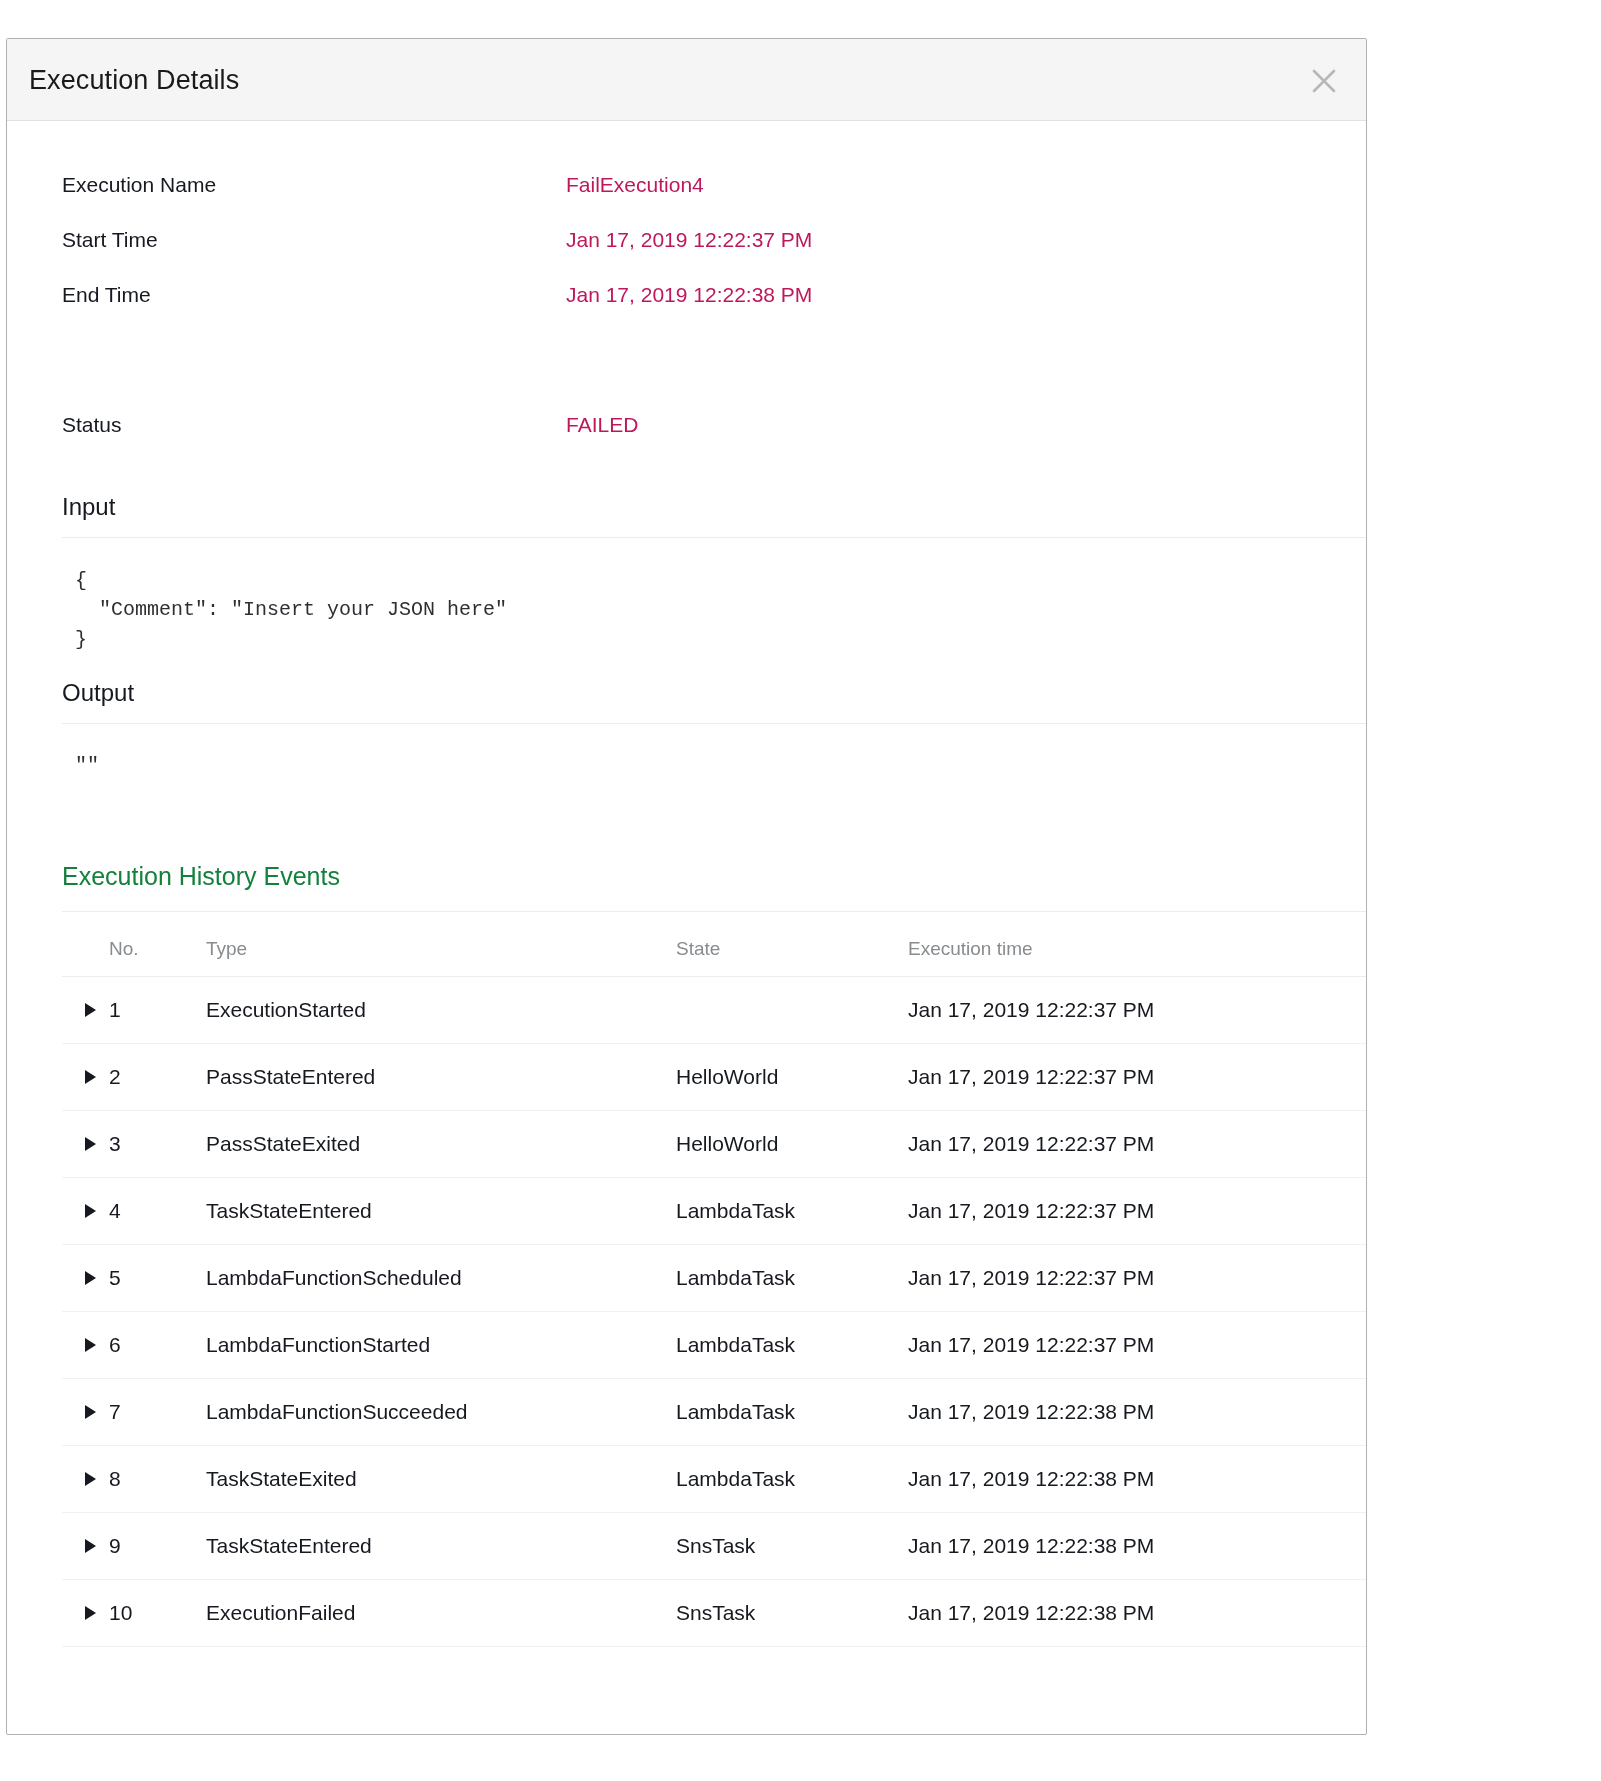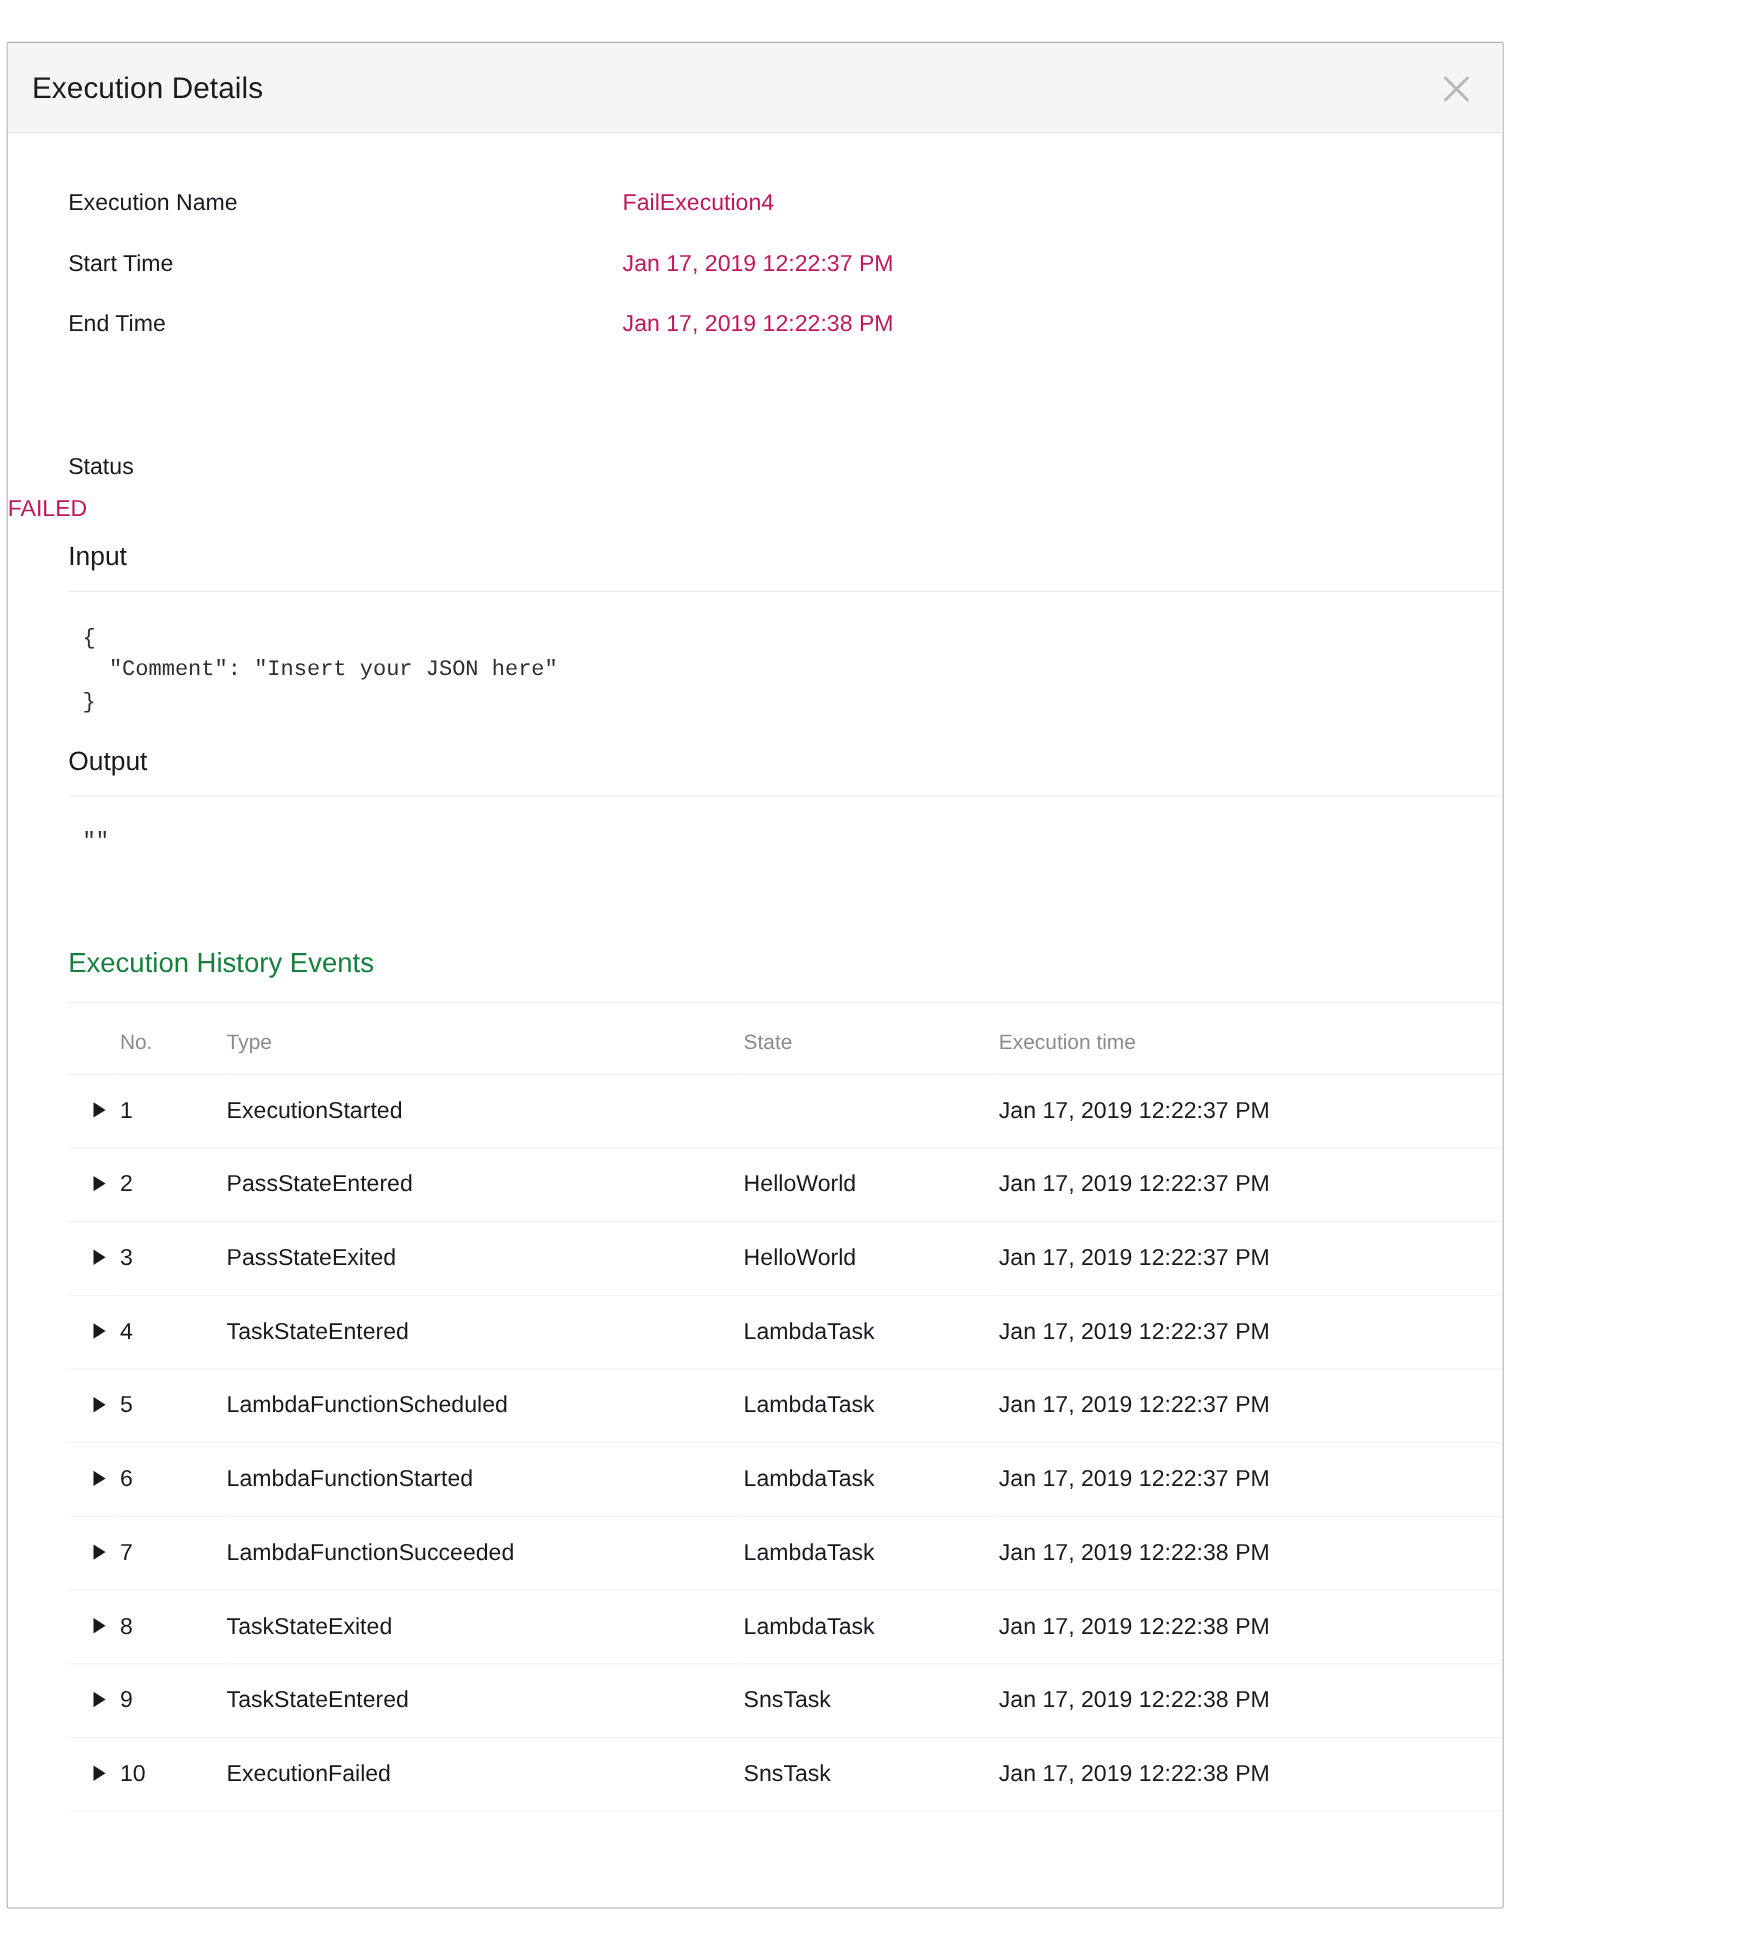--- a/index.html
+++ b/index.html
@@ -77,21 +77,21 @@
     width: 545px;
     padding-left: 55px;
     font-size: 21px;
     color: #16191f;
   }
   .detail-value {
     font-size: 21px;
     color: #be185d;
   }
 
-  .detail-row.status-row { margin-top: 75px; flex-direction: column; }
+  .detail-row.status-row { margin-top: 75px; }
 
   
   .section { margin-top: 25px; }
   .section-title {
     padding-left: 55px;
     font-size: 24px;
     color: #16191f;
     font-weight: 400;
   }
   .section-rule {

